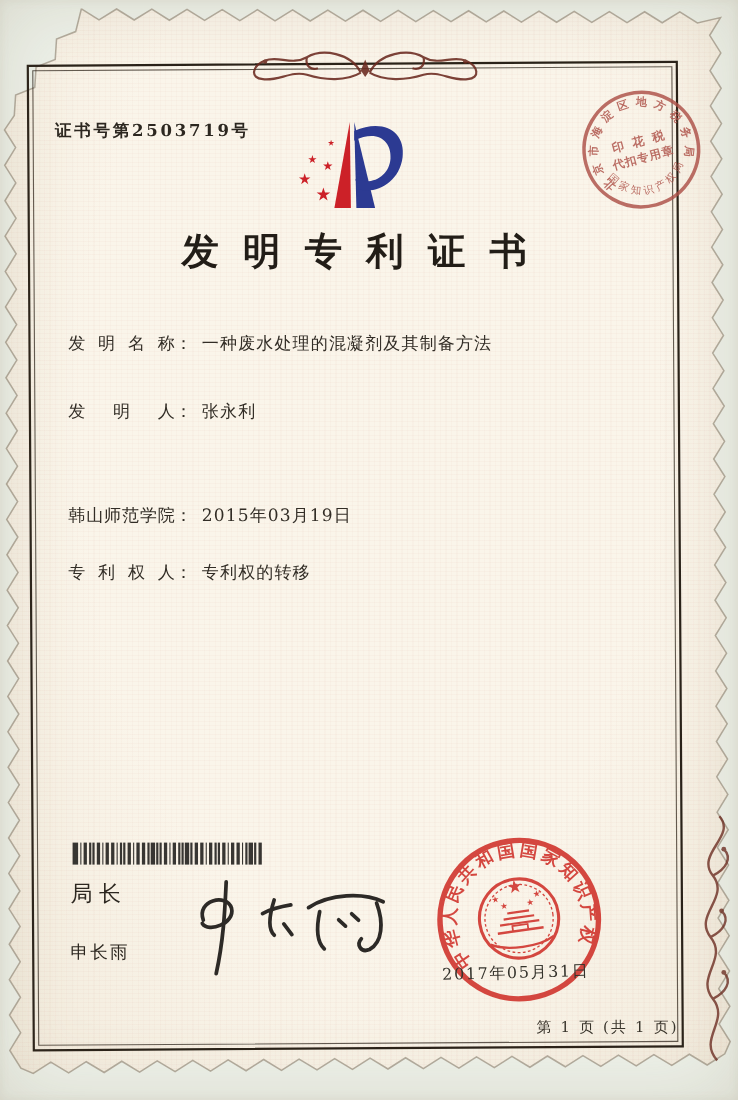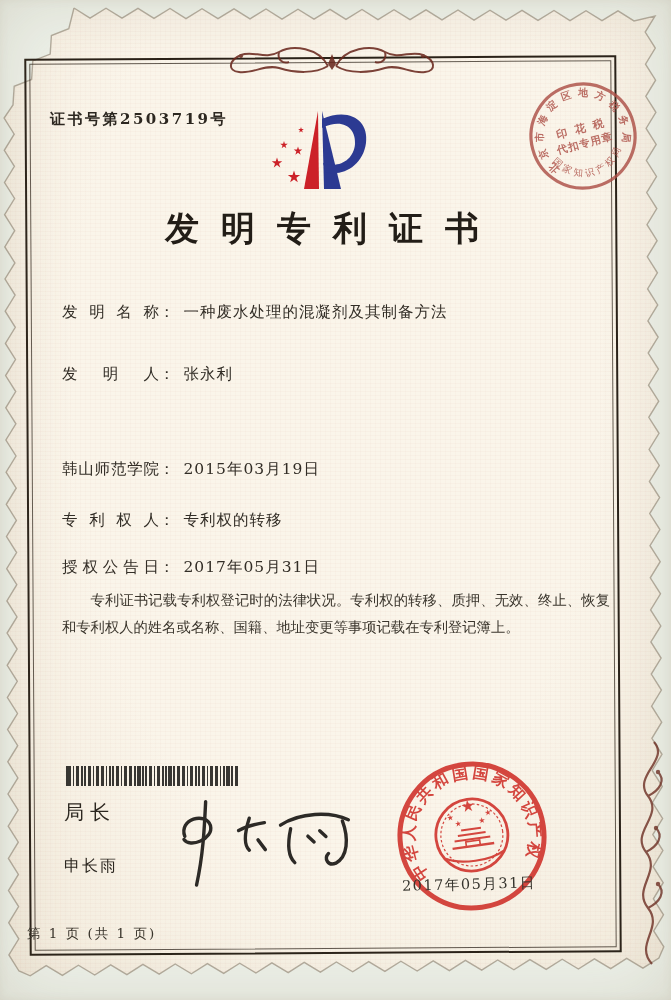--- a/index.html
+++ b/index.html
@@ -35,21 +35,21 @@
   .barcode .bar{background:#1c1b19;opacity:.88;}
   .director-title{left:64px;top:799px;font-size:20px;letter-spacing:6px;color:#2c2720;font-family:Liberation Mono, monospace;}
   .director-name{left:64px;top:856px;font-size:16px;letter-spacing:2px;color:#2c2720;}
   .signature{left:155px;top:790px;z-index:7;}
   .seal{left:387px;top:751px;z-index:8;}
   .seal-date{left:402px;top:875px;font-size:14.5px;letter-spacing:1.5px;color:#35332c;
     transform:rotate(-1.5deg);z-index:9;}
   .tax-stamp{left:521px;top:74px;z-index:9;}
   .ornament-top{left:207px;top:40px;z-index:4;}
   .ornament-corner{left:612px;top:738px;z-index:4;}
-  .footer{left:27px;top:925px;width:590px;text-align:left;font-size:13.5px;
+  .footer{left:27px;top:925px;width:590px;text-align:right;font-size:13.5px;
     letter-spacing:2px;color:#3a352c;}
 </style>
 </head>
 <body>
 
 <svg width="0" height="0" style="position:absolute" aria-hidden="true">
   <defs>
     <path id="star5" d="M0,-1 L0.225,-0.309 L0.951,-0.309 L0.363,0.118 L0.588,0.809 L0,0.382 L-0.588,0.809 L-0.363,0.118 L-0.951,-0.309 L-0.225,-0.309 Z"></path>
   </defs>
 </svg>
@@ -106,26 +106,22 @@
   <div class="abs title">发明专利证书</div>
   <div class="abs frow r1">
     <span class="flabel">发明人</span><span class="fcolon">：</span><span class="fvalue">张永利</span>
   </div>
   <div class="abs frow r3">
     <span class="flabel">韩山师范学院</span><span class="fcolon">：</span><span class="fvalue">2015年03月19日</span>
   </div>
   <div class="abs frow r4">
     <span class="flabel">专利权人</span><span class="fcolon">：</span><span class="fvalue">专利权的转移</span>
   </div>
-  <div class="abs frow r5">
-    <span class="flabel">授权公告日</span><span class="fcolon">：</span><span class="fvalue">2017年05月31日</span>
-  </div>
 
   <div class="abs body-text">
-    <p>专利证书记载专利权登记时的法律状况。专利权的转移、质押、无效、终止、恢复和专利权人的姓名或名称、国籍、地址变更等事项记载在专利登记簿上。</p>
   </div>
 
   <div class="abs barcode">
       <div class="bar" style="width: 5.1px; margin-right: 1.6px;"></div>
       <div class="bar" style="width: 1.7px; margin-right: 1.6px;"></div>
       <div class="bar" style="width: 3.4px; margin-right: 1.6px;"></div>
       <div class="bar" style="width: 1.7px; margin-right: 1.6px;"></div>
       <div class="bar" style="width: 1.7px; margin-right: 1.6px;"></div>
       <div class="bar" style="width: 3.4px; margin-right: 1.6px;"></div>
       <div class="bar" style="width: 1.7px; margin-right: 1.6px;"></div>

